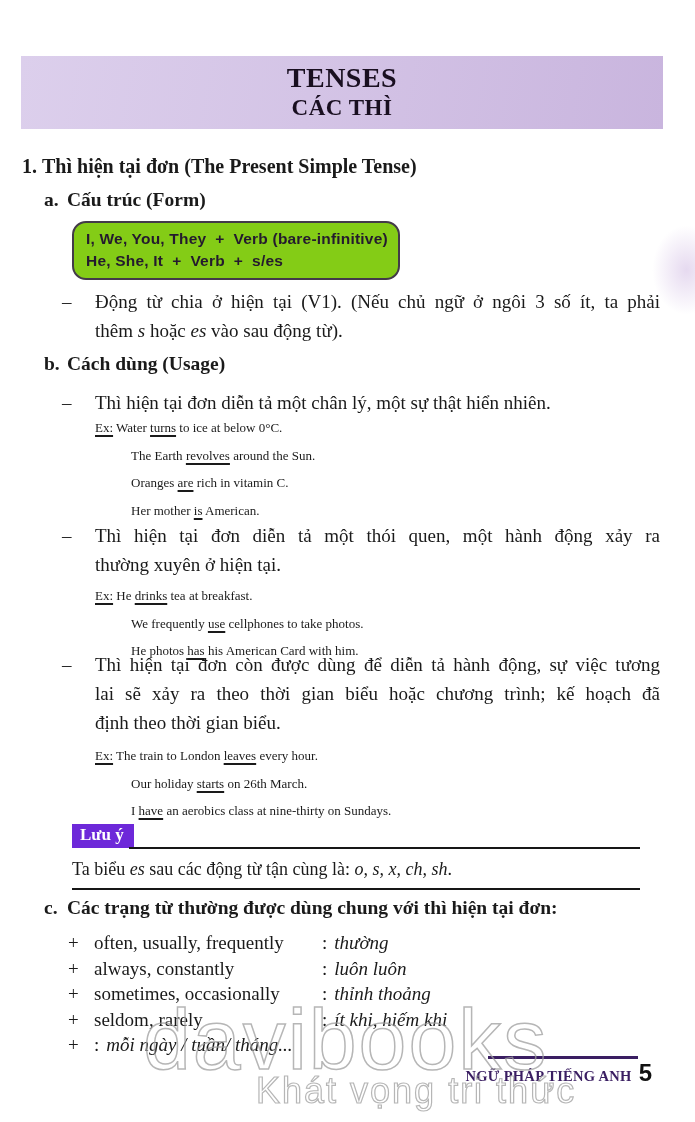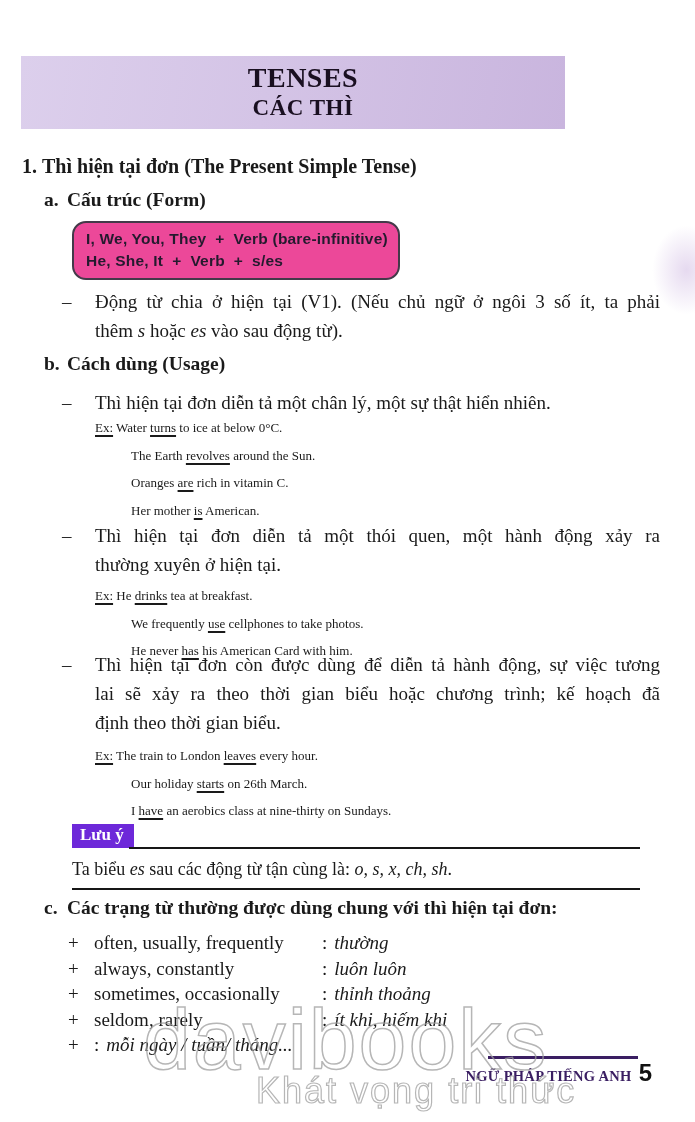--- a/index.html
+++ b/index.html
@@ -1,38 +1,38 @@
 <!DOCTYPE html>
 <html><head>
 <meta charset="utf-8">
 <style>
   html,body{margin:0;padding:0;}
   body{width:695px;height:1122px;position:relative;background:#ffffff;
        font-family:"Liberation Serif","DejaVu Serif",serif;color:#1a1a1a;overflow:hidden;}
   .abs{position:absolute;}
 
   
-  .banner{left:21px;top:56px;width:524px;height:73px;
+  .banner{left:21px;top:56px;width:642px;height:73px;
     background:linear-gradient(100deg,#dccfec 0%,#d4c4e6 45%,#c9b5de 100%);
-    text-align:center;padding-left:20px;}
+    text-align:center;}
   .banner .t1{font-size:28px;font-weight:bold;letter-spacing:.5px;margin-top:6px;color:#190f20;}
   .banner .t2{font-size:23px;font-weight:bold;letter-spacing:.5px;margin-top:1px;color:#190f20;}
 
   
   .h1{left:17px;top:155px;font-size:20px;font-weight:bold;text-align:center;}
   .h1 .num{display:inline-block;width:25px;}
   .sub{font-size:19.5px;font-weight:bold;}
   .sub .letter{display:inline-block;width:23px;}
   .sub-a{left:44px;top:189px;}
   .sub-b{left:44px;top:353px;}
   .sub-c{left:44px;top:897px;}
 
   
   .formbox{left:72px;top:221px;width:300px;
-    background:#ec4899;border:2px solid #433a49;border-radius:14px;
+    background:#84cc16;border:2px solid #433a49;border-radius:14px;
     padding:5px 12px 6px 12px;}
   .fb-line{font-family:"Liberation Sans","DejaVu Sans",sans-serif;font-weight:bold;
     font-size:15.5px;line-height:22px;color:#241a2e;white-space:pre;letter-spacing:.2px;}
 
   
   .dash-item{left:62px;width:598px;}
   .bullet{position:absolute;left:0;top:0;font-size:19px;line-height:29px;}
   .dash-text{margin-left:33px;width:565px;}
   .pline{font-size:19px;line-height:29px;}
   .jl{text-align:justify;text-align-last:justify;}
@@ -129,21 +129,21 @@
   <span class="bullet">–</span>
   <div class="dash-text">
     <div class="pline jl"><span>Thì hiện tại đơn diễn tả một thói quen, một hành động xảy ra</span></div>
     <div class="pline"><span>thường xuyên ở hiện tại.</span></div>
   </div>
 </div>
 
 <div class="abs ex-block" style="top:582px;">
   <div class="ex-line"><span class="u">Ex:</span><span> He </span><span class="u">drinks</span><span> tea at breakfast.</span></div>
   <div class="ex-line cont"><span>We frequently </span><span class="u">use</span><span> cellphones to take photos.</span></div>
-  <div class="ex-line cont"><span>He never </span><span class="u">has</span><span> his American Card with him.</span></div>
+  <div class="ex-line cont"><span>He photos </span><span class="u">has</span><span> his American Card with him.</span></div>
 </div>
 
 <div class="abs dash-item" style="top:650px;">
   <span class="bullet">–</span>
   <div class="dash-text">
     <div class="pline jl"><span>Thì hiện tại đơn còn được dùng để diễn tả hành động, sự việc tương</span></div>
     <div class="pline jl"><span>lai sẽ xảy ra theo thời gian biểu hoặc chương trình; kế hoạch đã</span></div>
     <div class="pline"><span>định theo thời gian biểu.</span></div>
   </div>
 </div>

